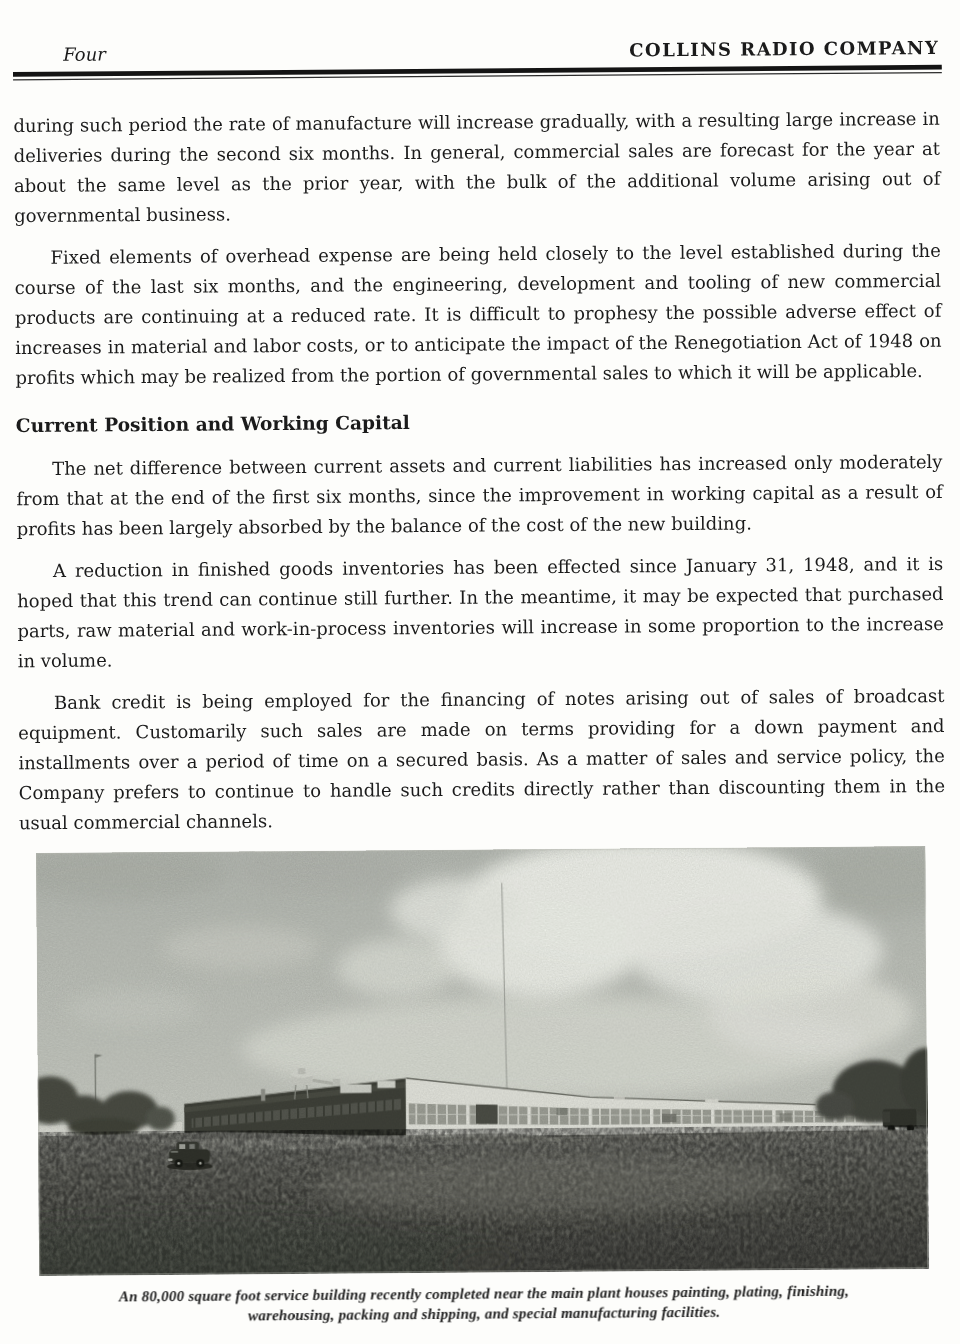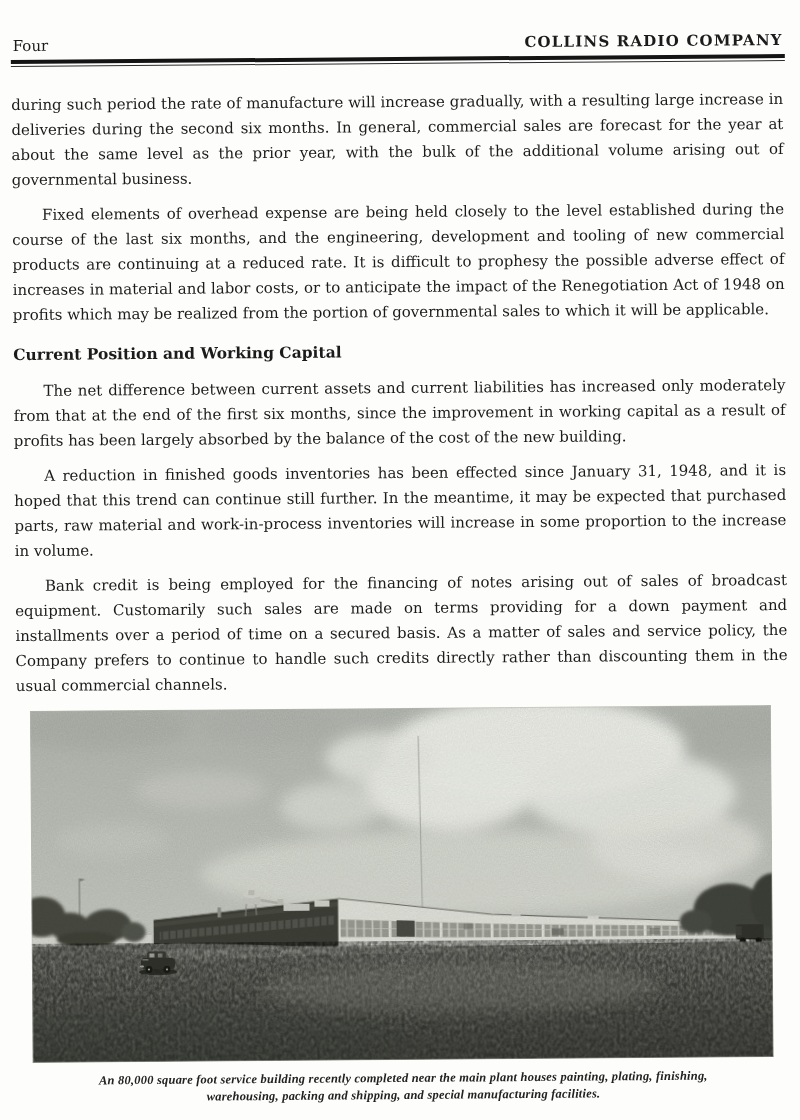--- a/index.html
+++ b/index.html
@@ -8,21 +8,21 @@
     background:#fdfdfb;
     font-family:"DejaVu Serif", serif;
     color:#1b1b1b;
   }
   .page{position:relative;width:800px;height:1120px;}
   .scan{transform:rotate(-0.45deg);transform-origin:50% 40%;}
   header.doc-header{
     display:flex;justify-content:space-between;align-items:baseline;
     margin:34px 14px 0 16px;
   }
-  .folio{font-size:15px;}
+  .folio{font-style:italic;font-size:15px;margin-left:40px;}
   .company{font-weight:bold;font-size:15px;letter-spacing:1.2px;}
   .rule{margin:5px 12px 0 14px;}
   .rule-thick{height:3.5px;background:#141414;}
   .rule-thin{height:1px;background:#2c2c2c;margin-top:2px;}
   main{margin:26px 14px 0 14px;}
   p.para{
     margin:0 0 10px 0;
     font-size:15px;line-height:25px;
     text-align:justify;
   }

